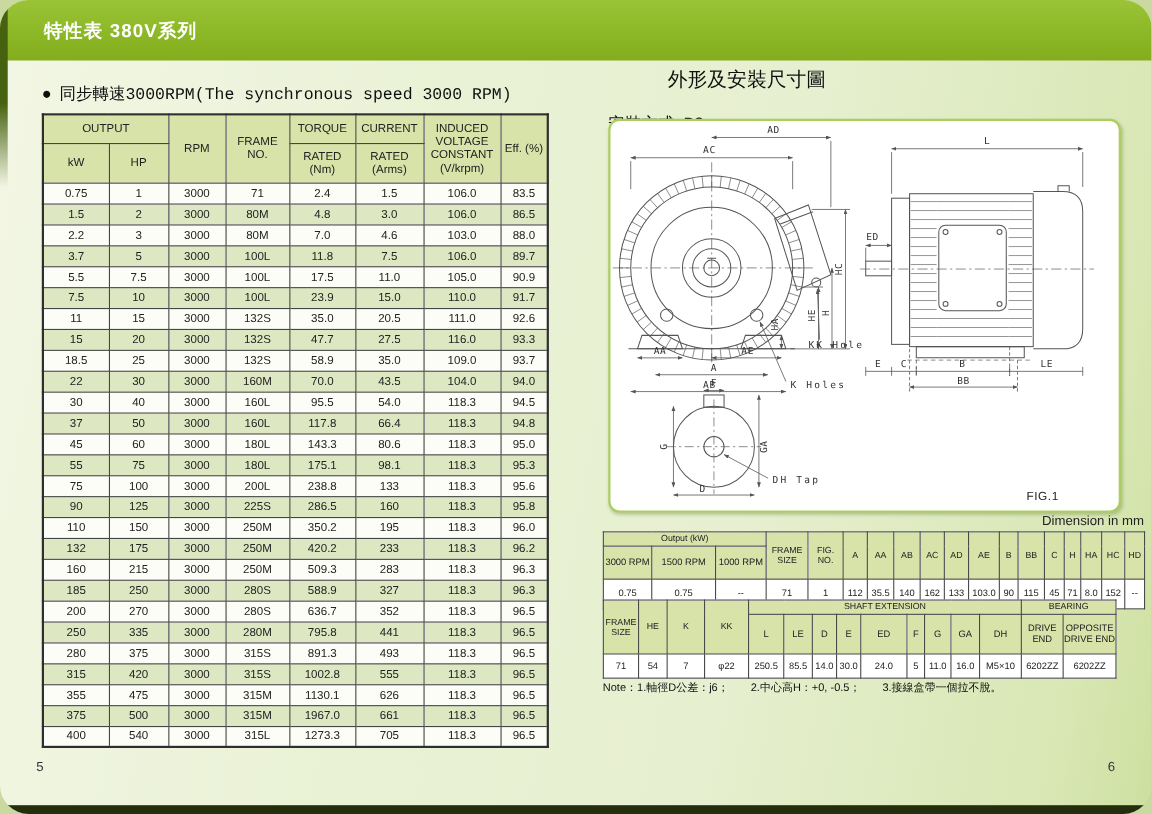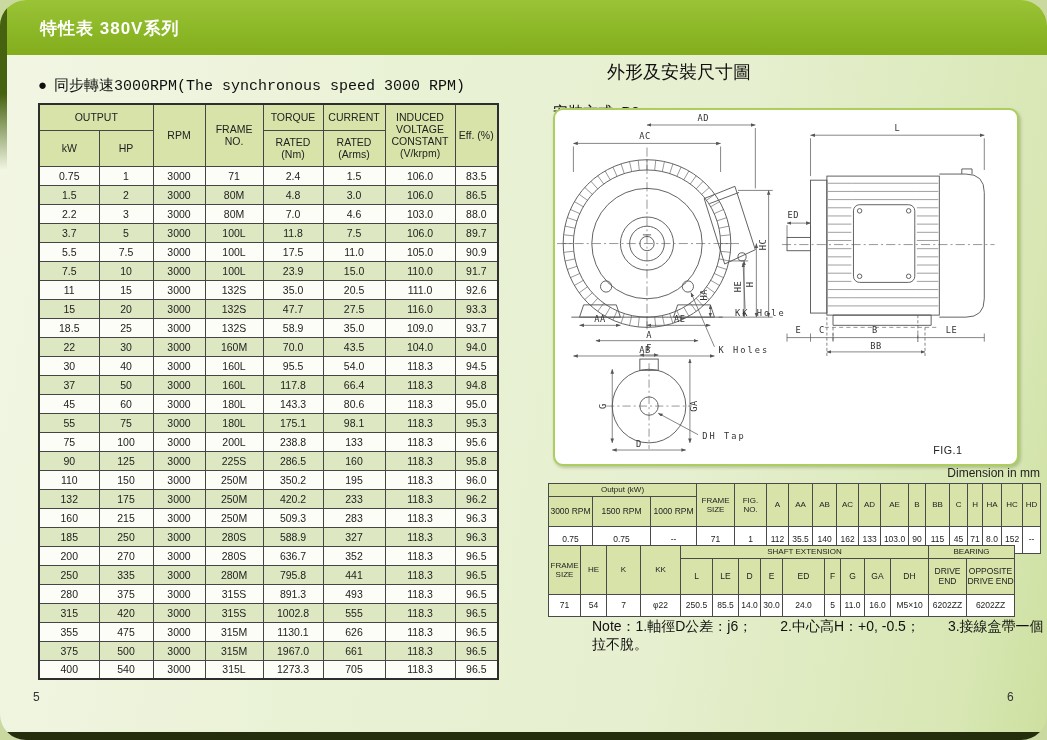--- a/index.html
+++ b/index.html
@@ -39,21 +39,21 @@
 
   .dim-table{position:absolute;font-size:8.5px;border:1.5px solid #333;background:#fff;color:#222;}
   .dim-table th,.dim-table td{border:1px solid #4a4a4a;text-align:center;vertical-align:middle;
                padding:0;overflow:hidden;line-height:1.15;}
   .dim-table th{background:#d7e3a9;font-weight:normal;}
   .dim1{left:548px;top:483px;width:492px;}
   .dim2{left:548px;top:545px;width:466px;}
   .dgrow{height:13px;font-size:8px;}
   .dim1 .sub{height:30px;} .dim1 .datarow{height:27px;}
   .dim2 .sub{height:36px;} .dim2 .datarow{height:22px;}
-  .note-line{position:absolute;left:548px;top:618px;font-size:14px;color:#111;margin-left:44px;}
+  .note-line{position:absolute;left:548px;top:618px;font-size:10px;color:#111;}
 
   
   .dtx{font-family:"DejaVu Sans Mono",monospace;font-size:8.5px;fill:#333;letter-spacing:.5px;}
   .dtx.sp{letter-spacing:2px;}
   .fig{font-family:"Liberation Sans",sans-serif;font-size:10.5px;fill:#222;letter-spacing:.5px;}
 </style>
 </head>
 <body>
 
 <div class="page">

